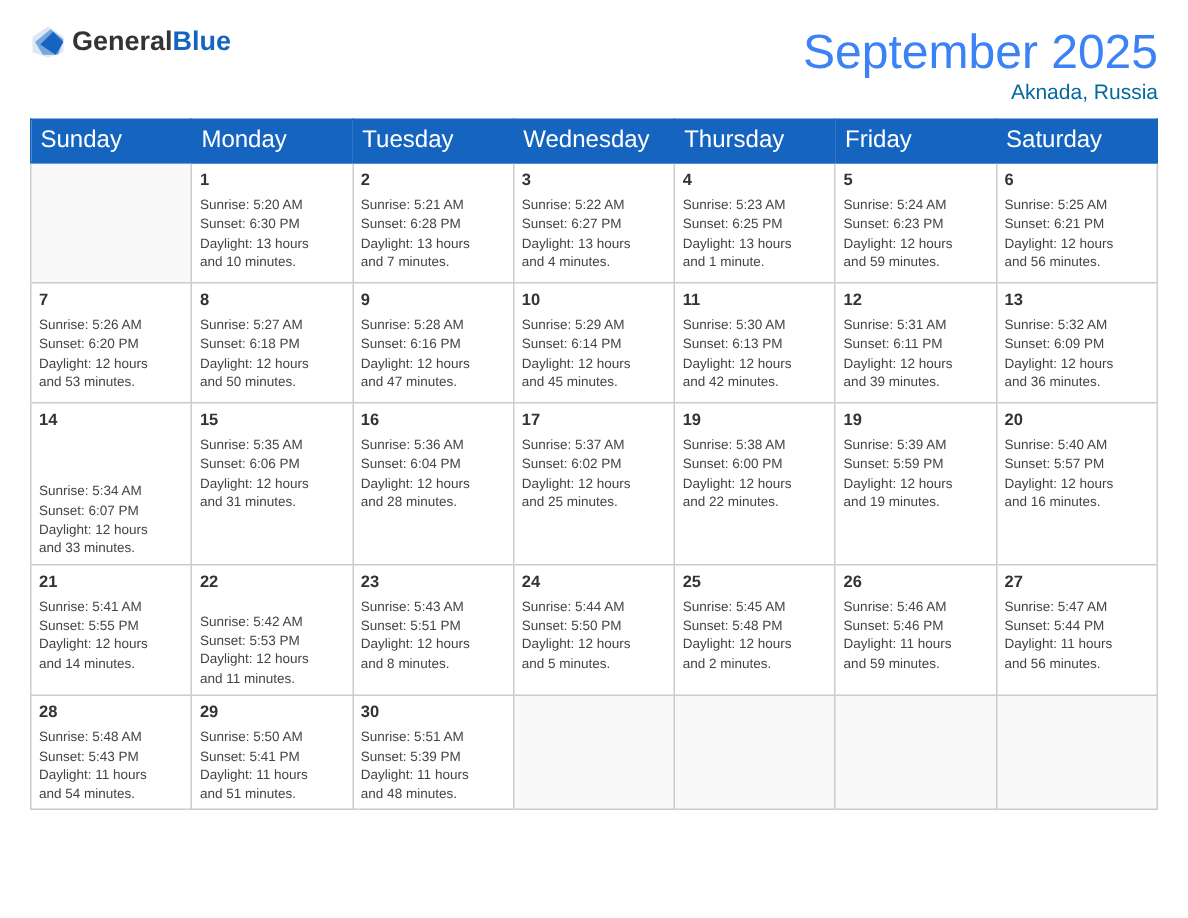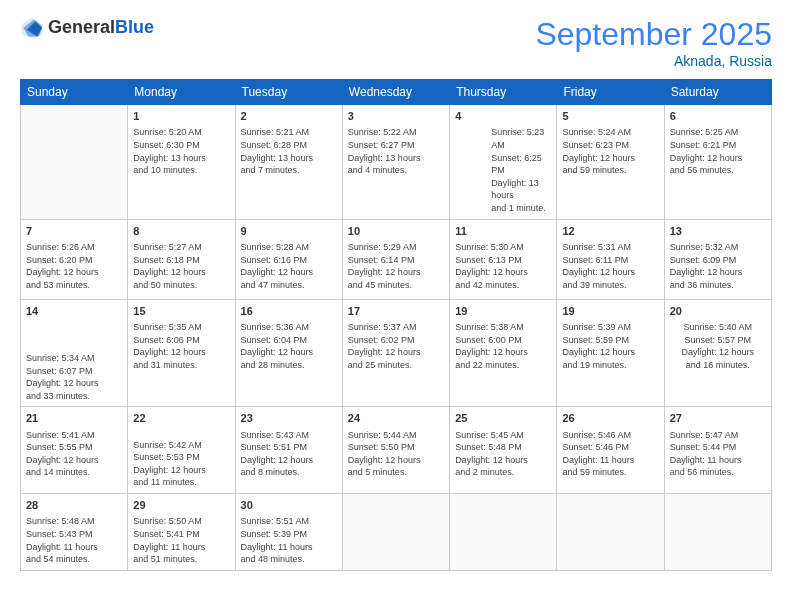--- a/index.html
+++ b/index.html
@@ -56,21 +56,21 @@
       border: 1px solid #ccc;
       border-collapse: collapse;
       width: 100%;
       table-layout: fixed;
     }
     .calendar th {
       background-color: #1565c0;
       color: white;
       text-align: left;
       padding: 5px 6px;
-      font-size: 12px;
+      font-size: 16px;
       font-weight: normal;
       border: 1px solid #1565c0;
     }
     .calendar td {
       vertical-align: top;
       border: 1px solid #ccc;
       padding: 4px 5px;
       font-size: 9.5px;
       color: #333;
       line-height: 1.4;
@@ -150,21 +150,21 @@
           </td>
           <td>
             <span class="day-number">3</span>
             <div class="day-info" style="white-space: pre-line;">Sunrise: 5:22 AM
 Sunset: 6:27 PM
 Daylight: 13 hours
 and 4 minutes.</div>
           </td>
           <td>
             <span class="day-number">4</span>
-            <div class="day-info" style="white-space: pre-line; margin-left: 36px;">Sunrise: 5:23 AM
+            <div class="day-info" style="white-space: pre-line;">Sunrise: 5:23 AM
 Sunset: 6:25 PM
 Daylight: 13 hours
 and 1 minute.</div>
           </td>
           <td>
             <span class="day-number">5</span>
             <div class="day-info" style="white-space: pre-line;">Sunrise: 5:24 AM
 Sunset: 6:23 PM
 Daylight: 12 hours
 and 59 minutes.</div>
@@ -266,21 +266,21 @@
           </td>
           <td>
             <span class="day-number">19</span>
             <div class="day-info" style="white-space: pre-line;">Sunrise: 5:39 AM
 Sunset: 5:59 PM
 Daylight: 12 hours
 and 19 minutes.</div>
           </td>
           <td>
             <span class="day-number">20</span>
-            <div class="day-info" style="white-space: pre-line; text-align: center;">Sunrise: 5:40 AM
+            <div class="day-info" style="white-space: pre-line;">Sunrise: 5:40 AM
 Sunset: 5:57 PM
 Daylight: 12 hours
 and 16 minutes.</div>
           </td>
         </tr>
         <tr class="week-row">
           <td>
             <span class="day-number">21</span>
             <div class="day-info" style="white-space: pre-line;">Sunrise: 5:41 AM
 Sunset: 5:55 PM

